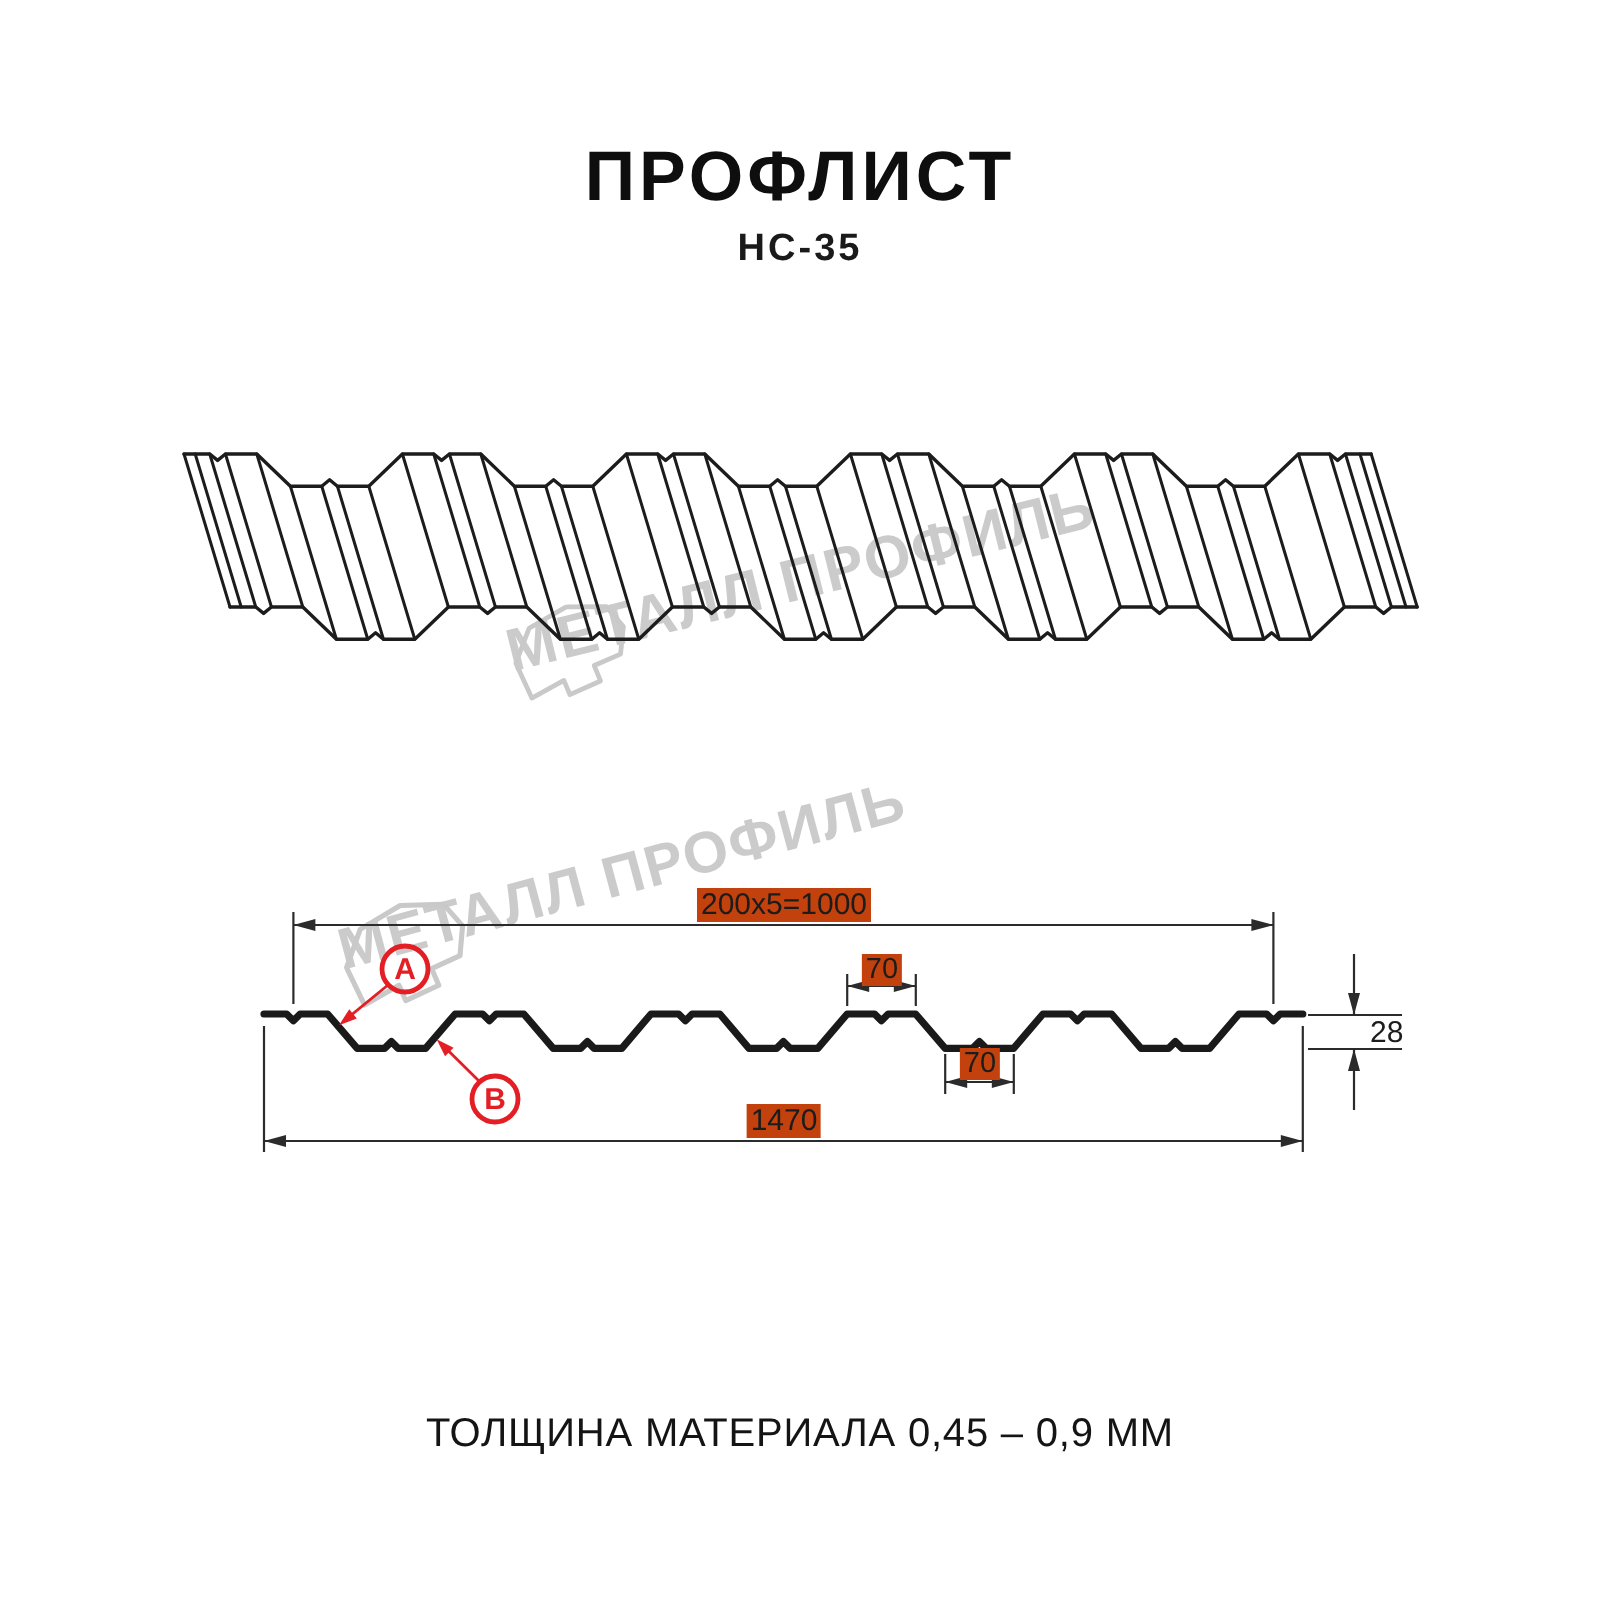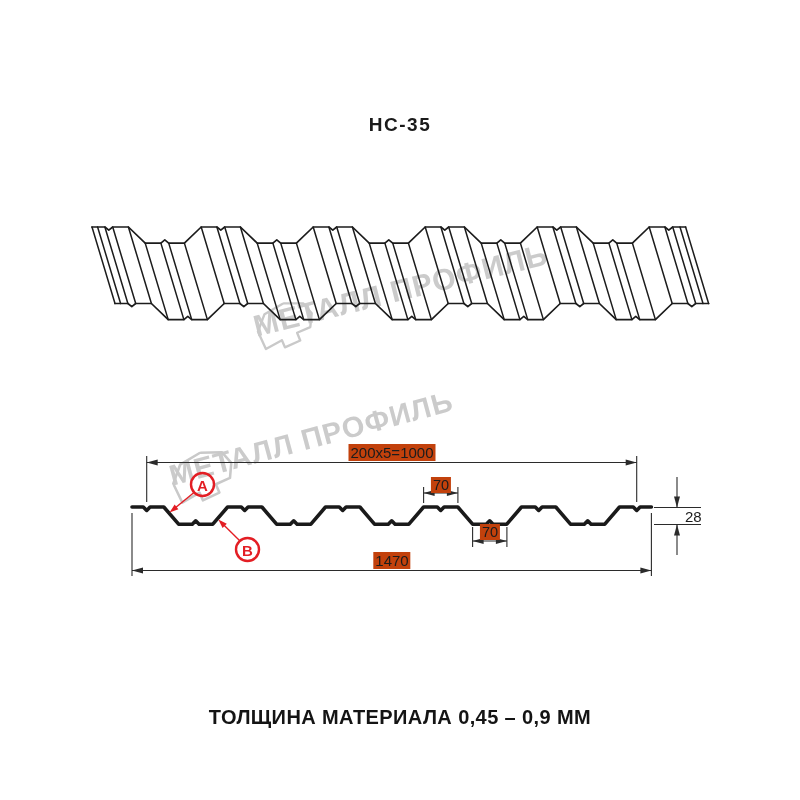--- a/index.html
+++ b/index.html
@@ -3,21 +3,21 @@
 <meta charset="utf-8">
 <style>
   html,body{margin:0;padding:0;background:#ffffff;}
   #stage{position:relative;width:800px;height:800px;background:#ffffff;overflow:hidden;
          font-family:"Liberation Sans",sans-serif;}
   .abs{position:absolute;}
   #title{top:69px;left:400px;transform:translateX(-50%);font-size:35px;font-weight:800;
          letter-spacing:2px;color:#0e0e0e;white-space:nowrap;}
   #subtitle{top:114px;left:400px;transform:translateX(-50%);font-size:19px;font-weight:700;
          letter-spacing:1.5px;color:#1a1a1a;white-space:nowrap;text-align:right;}
-  #footer-note{top:706px;left:400px;transform:translateX(-50%);font-size:20px;font-weight:700;
+  #footer-note{top:706px;left:400px;transform:translateX(-50%);font-size:20px;font-weight:400;
          letter-spacing:0.4px;color:#141414;white-space:nowrap;}
   .wm{display:flex;align-items:center;gap:7px;color:#cbcbcb;font-weight:700;white-space:nowrap;
       transform-origin:left center;pointer-events:none;}
   #wm1{left:254px;top:310px;transform:rotate(-14deg);font-size:30px;letter-spacing:1px;}
   #wm2{left:170px;top:460px;transform:rotate(-15deg);font-size:29px;letter-spacing:1px;}
   .dimtxt{color:#1c1c1c;white-space:nowrap;background:#c2410c;padding:0 2px;}
   #t-pitch{top:444px;left:392px;transform:translateX(-50%);font-size:15px;}
   #t-c70{top:477px;left:441px;transform:translateX(-50%);font-size:14.5px;}
   #t-v70{top:524px;left:490px;transform:translateX(-50%);font-size:14.5px;}
   #t-35{top:508px;left:683px;font-size:15px;background:none;}
@@ -126,20 +126,21 @@
       <g>
         <circle cx="202.5" cy="484.5" r="11.5" fill="none" stroke="#e31e24" stroke-width="2.4"></circle>
         <circle cx="247.5" cy="549.5" r="11.5" fill="none" stroke="#e31e24" stroke-width="2.4"></circle>
         <line x1="194" y1="492.5" x2="172" y2="510.5" stroke="#e31e24" stroke-width="1.4"></line>
         <polygon points="169.5,512.6 174.63000000000002,504.59000000000003 178.41,509.27" fill="#e31e24" stroke="none"></polygon>
         <line x1="240" y1="541" x2="220.5" y2="521.8" stroke="#e31e24" stroke-width="1.4"></line>
         <polygon points="218.3,519.6 226.78400000000002,523.842 222.542,528.084" fill="#e31e24" stroke="none"></polygon>
       </g>
     </svg>
 
+  <div class="abs" id="title">ПРОФЛИСТ</div>
   <div class="abs" id="subtitle">НС-35</div>
 
   <div class="abs dimtxt" id="t-pitch">200x5=1000</div>
   <div class="abs dimtxt" id="t-c70">70</div>
   <div class="abs dimtxt" id="t-v70">70</div>
   <div class="abs dimtxt" id="t-35">28</div>
   <div class="abs dimtxt" id="t-1060">1470</div>
 
   <div class="abs redlbl" style="left:202.5px;top:484.5px;">A</div>
   <div class="abs redlbl" style="left:247.5px;top:549.5px;">B</div>

